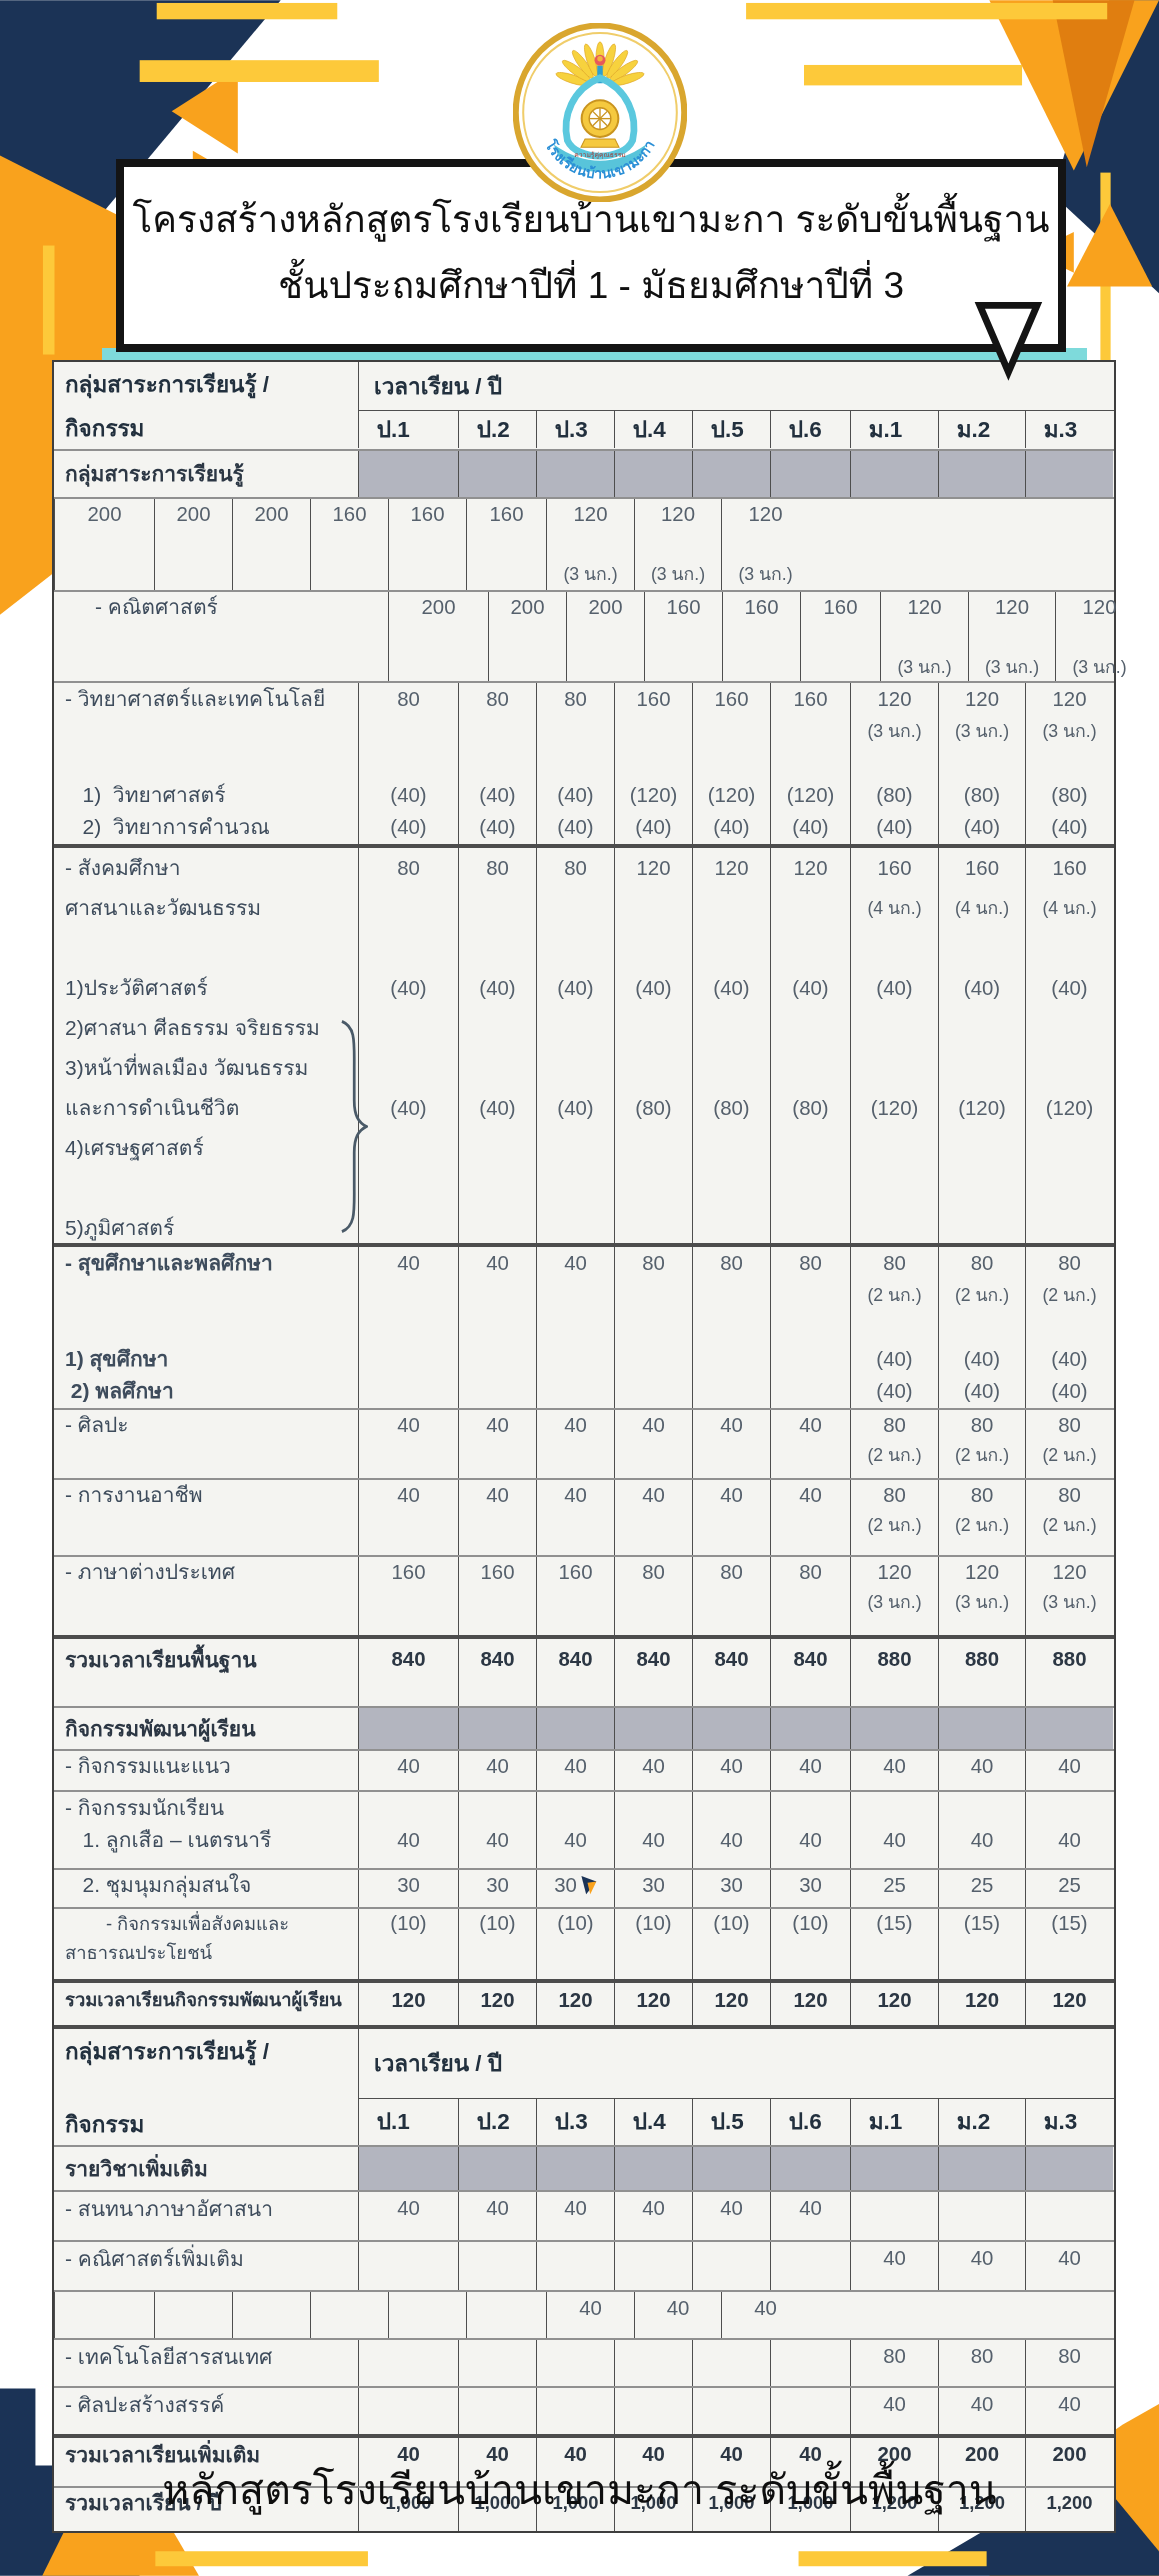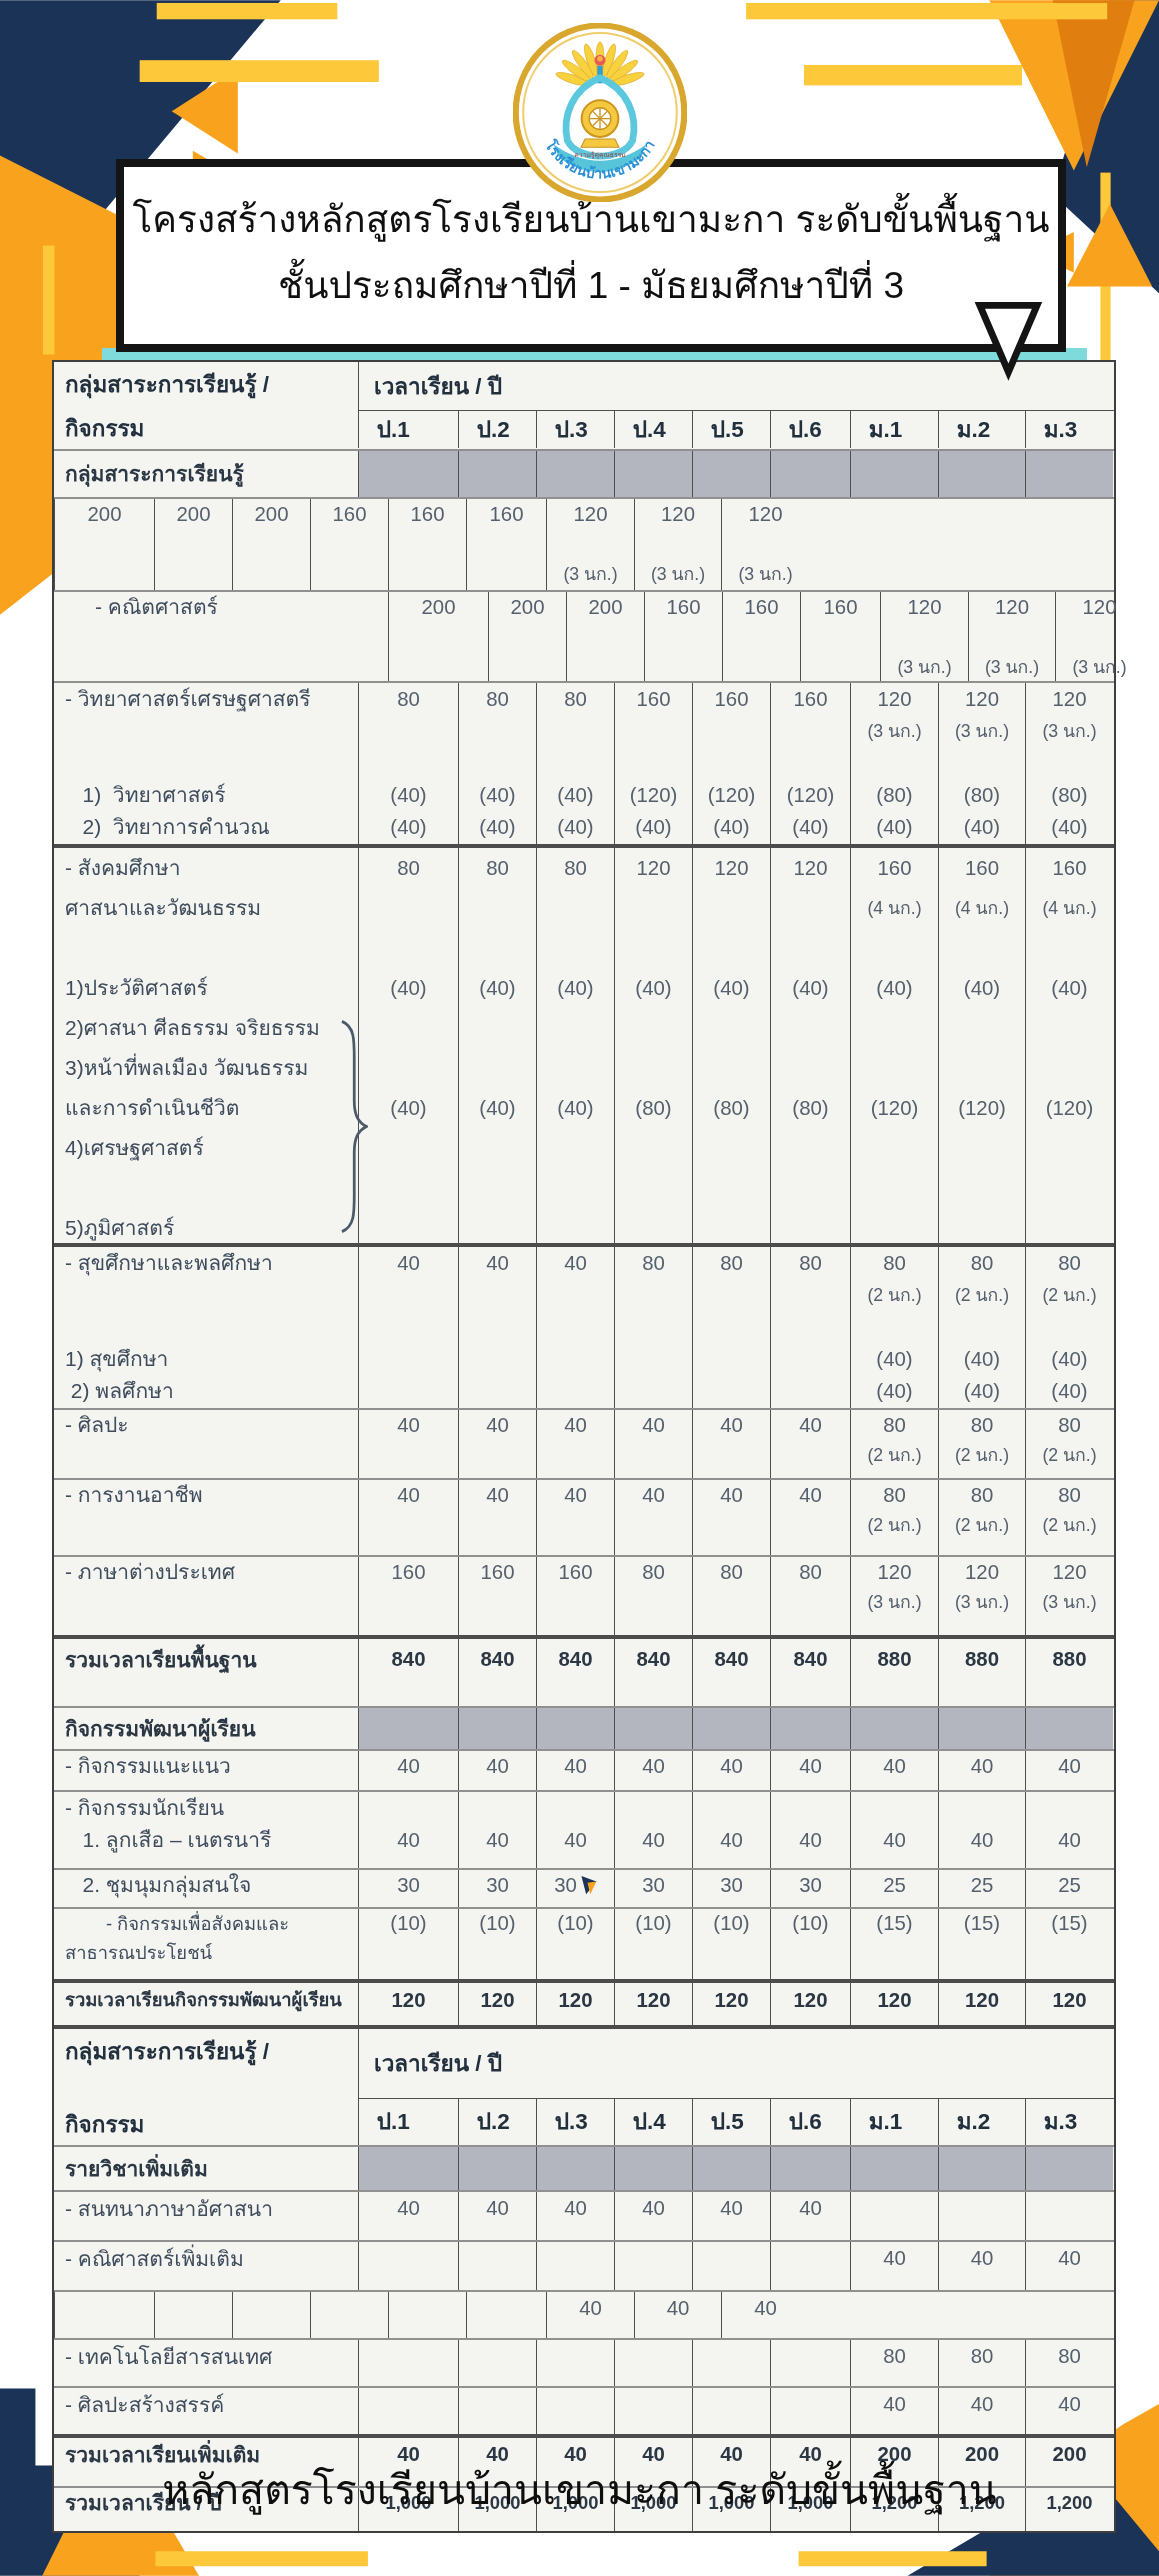--- a/index.html
+++ b/index.html
@@ -227,21 +227,21 @@
           <div style="height: 30px; line-height: 30px;"></div>
           <div style="height: 30px; line-height: 30px; font-size: 17.7px;">(3 นก.)</div>
         </div>
         <div class="r-cell" style="width: 88px;">
           <div style="height: 30px; line-height: 30px;">120</div>
           <div style="height: 30px; line-height: 30px;"></div>
           <div style="height: 30px; line-height: 30px; font-size: 17.7px;">(3 นก.)</div>
         </div>
       </div>
       <div class="t-row" style="height: 161px; border-top: 2.7px double rgb(144, 144, 144);">
-        <div class="r-label" style="width: 304px;"><div style="height: 32px; line-height: 32px;">- วิทยาศาสตร์เศรษฐศาสตรี</div><div style="height: 32px; line-height: 32px;"></div><div style="height: 32px; line-height: 32px;"></div><div style="height: 32px; line-height: 32px;">   1)  วิทยาศาสตร์</div><div style="height: 32px; line-height: 32px;">   2)  วิทยาการคำนวณ</div></div>
+        <div class="r-label" style="width: 304px;"><div style="height: 32px; line-height: 32px;">- วิทยาศาสตร์และเทคโนโลยี</div><div style="height: 32px; line-height: 32px;"></div><div style="height: 32px; line-height: 32px;"></div><div style="height: 32px; line-height: 32px;">   1)  วิทยาศาสตร์</div><div style="height: 32px; line-height: 32px;">   2)  วิทยาการคำนวณ</div></div>
         <div class="r-cell" style="width: 100px;">
           <div style="height: 32px; line-height: 32px;">80</div>
           <div style="height: 32px; line-height: 32px;"></div>
           <div style="height: 32px; line-height: 32px;"></div>
           <div style="height: 32px; line-height: 32px;">(40)</div>
           <div style="height: 32px; line-height: 32px;">(40)</div>
         </div>
         <div class="r-cell" style="width: 78px;">
           <div style="height: 32px; line-height: 32px;">80</div>
           <div style="height: 32px; line-height: 32px;"></div>
@@ -379,21 +379,21 @@
           <div style="height: 40px; line-height: 40px;">160</div>
           <div style="height: 40px; line-height: 40px; font-size: 17.7px;">(4 นก.)</div>
           <div style="height: 40px; line-height: 40px;"></div>
           <div style="height: 40px; line-height: 40px;">(40)</div>
           <div style="height: 40px; line-height: 40px;"></div>
           <div style="height: 40px; line-height: 40px;"></div>
           <div style="height: 40px; line-height: 40px;">(120)</div>
         </div>
       </div>
       <div class="t-row" style="height: 161px; border-top: 4.1px solid rgb(76, 76, 76);">
-        <div class="r-label" style="width: 304px;"><div style="height: 32px; line-height: 32px;">- สุขศึกษาและพลศึกษา</div><div style="height: 32px; line-height: 32px;"></div><div style="height: 32px; line-height: 32px;"></div><div style="height: 32px; line-height: 32px;">1) สุขศึกษา</div><div style="height: 32px; line-height: 32px;"> 2) พลศึกษา</div></div>
+        <div class="r-label" style="width: 304px; font-weight: bold;"><div style="height: 32px; line-height: 32px;">- สุขศึกษาและพลศึกษา</div><div style="height: 32px; line-height: 32px;"></div><div style="height: 32px; line-height: 32px;"></div><div style="height: 32px; line-height: 32px;">1) สุขศึกษา</div><div style="height: 32px; line-height: 32px;"> 2) พลศึกษา</div></div>
         <div class="r-cell" style="width: 100px;">
           <div style="height: 32px; line-height: 32px;">40</div>
         </div>
         <div class="r-cell" style="width: 78px;">
           <div style="height: 32px; line-height: 32px;">40</div>
         </div>
         <div class="r-cell" style="width: 78px;">
           <div style="height: 32px; line-height: 32px;">40</div>
         </div>
         <div class="r-cell" style="width: 78px;">

